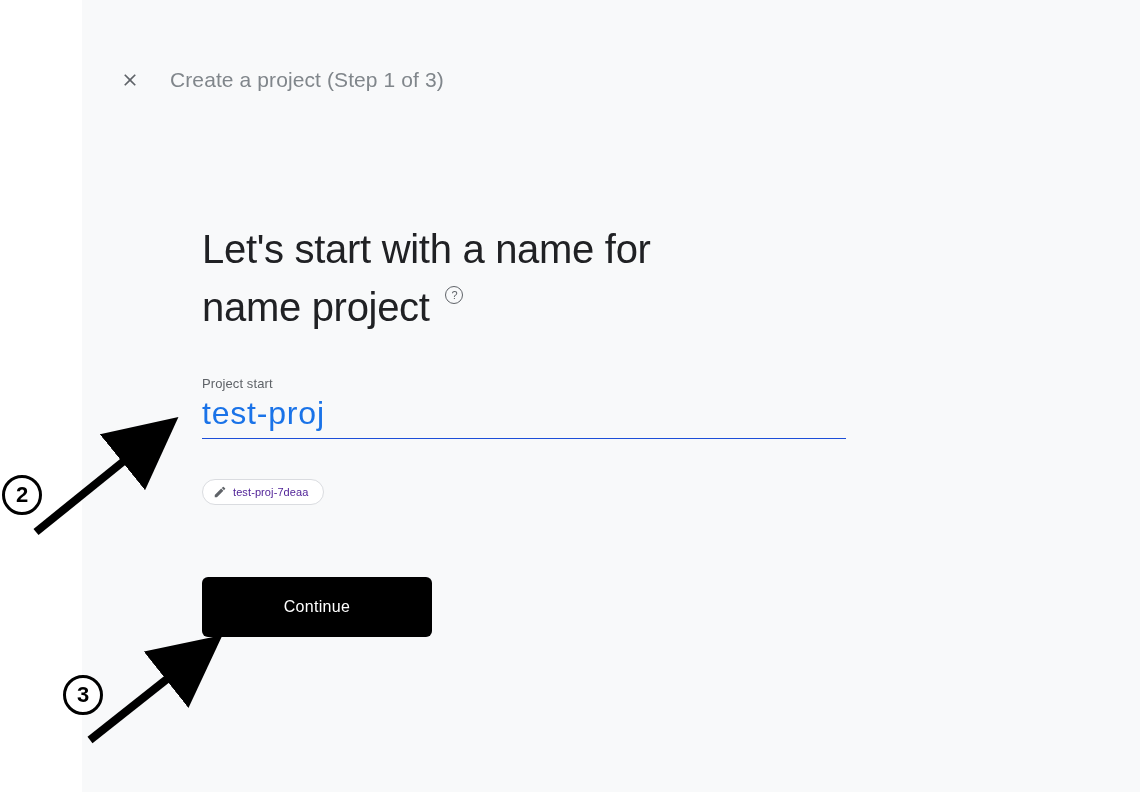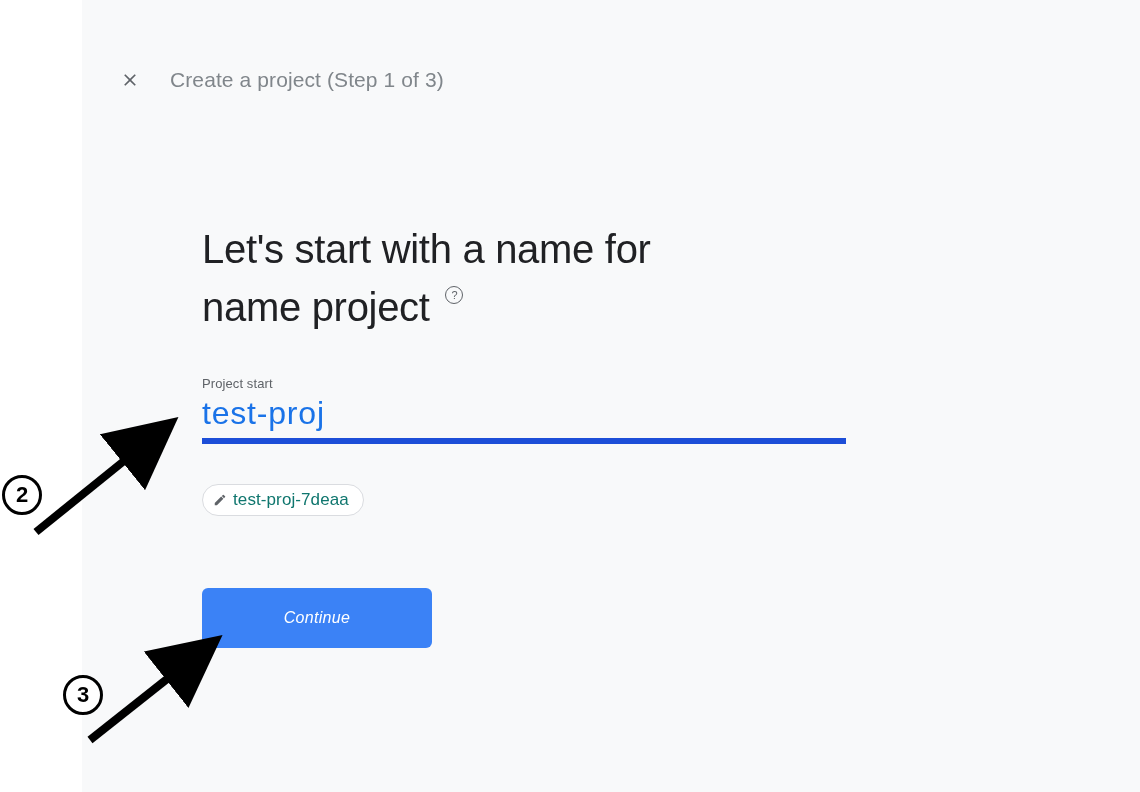--- a/index.html
+++ b/index.html
@@ -98,21 +98,21 @@
     }
     .field-label {
       font-size: 13px;
       color: #5f6368;
       margin-bottom: 2px;
       letter-spacing: 0.1px;
     }
     .name-input {
       width: 100%;
       border: none;
-      border-bottom: 6px solid #1d4ed8;
+      border-bottom: 1px solid #1d4ed8;
       background: transparent;
       font-size: 32px;
       color: #1a73e8;
       padding: 2px 0 6px 0;
       outline: none;
       font-family: inherit;
       letter-spacing: 0.8px;
     }
     .id-chip {
       display: inline-flex;
@@ -124,40 +124,39 @@
       background: #fff;
       cursor: pointer;
       gap: 6px;
     }
     .id-chip svg {
       width: 14px;
       height: 14px;
       fill: #5f6368;
     }
     .id-chip-text {
-      font-size: 17px;
-      color: #0f766e;
+      font-size: 11px;
+      color: #4c1d95;
       letter-spacing: 0.1px;
     }
     .continue-btn {
       display: inline-flex;
       align-items: center;
       justify-content: center;
       margin-top: 72px;
       width: 230px;
       height: 60px;
-      background: #3b82f6;
+      background: #000000;
       color: #ffffff;
       border: none;
       border-radius: 6px;
       font-size: 16px;
       font-weight: 500;
       cursor: pointer;
       letter-spacing: 0.3px;
-      font-style: italic;
     }
     
     .annot-num {
       position: absolute;
       width: 40px;
       height: 40px;
       border: 3px solid #000;
       border-radius: 50%;
       display: flex;
       align-items: center;

